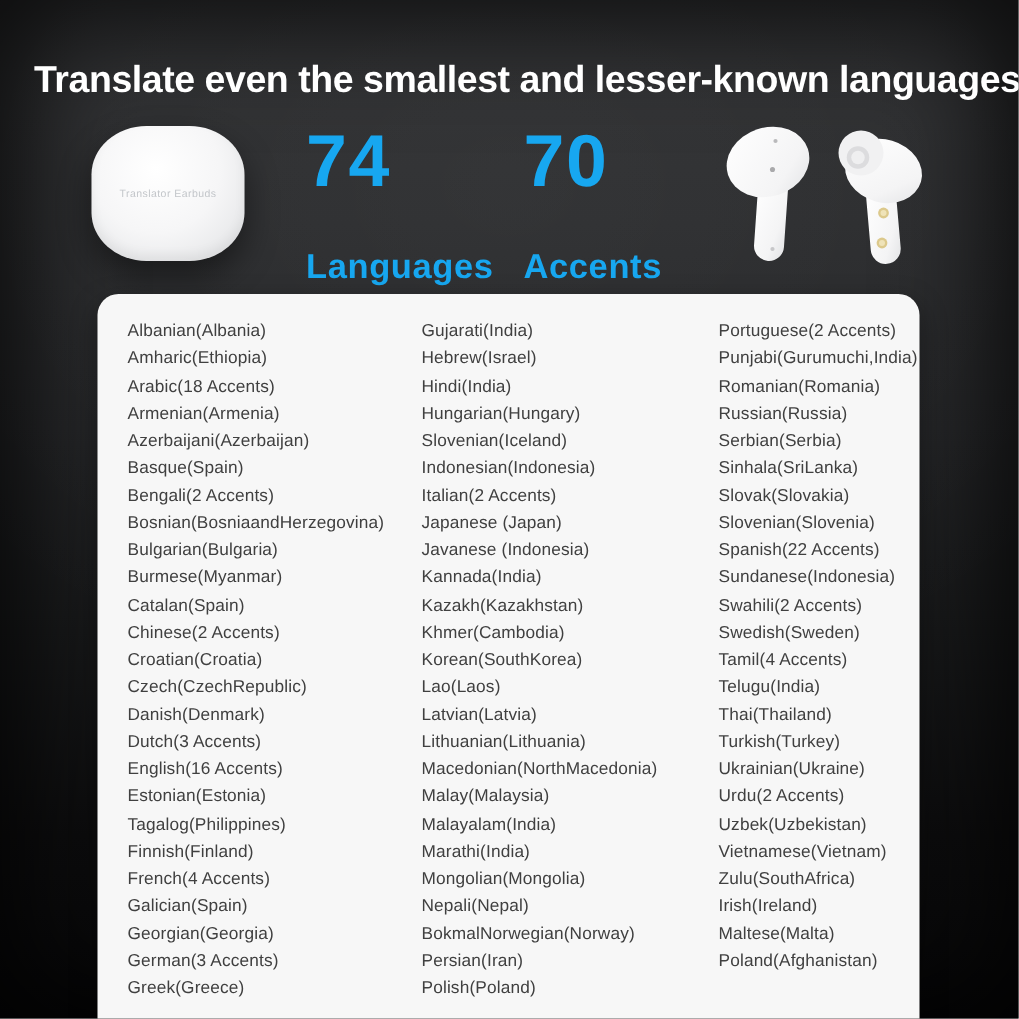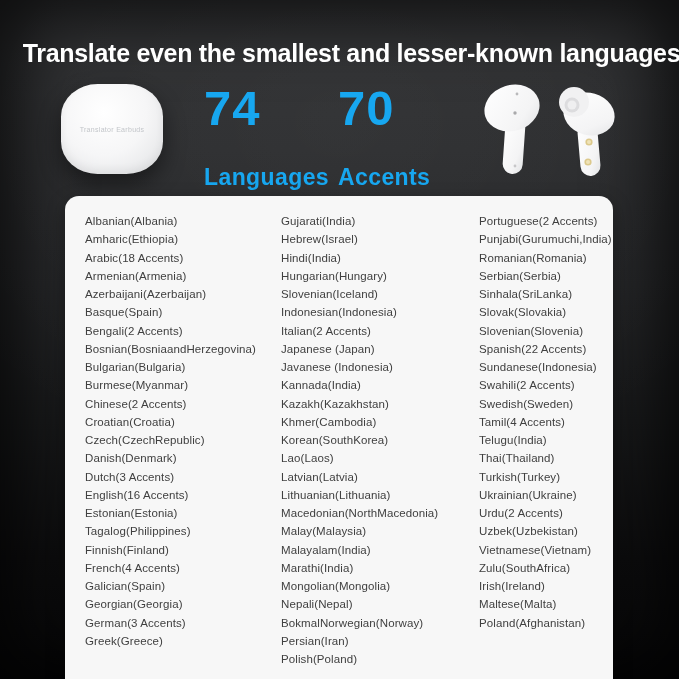--- a/index.html
+++ b/index.html
@@ -23,21 +23,21 @@
   .case{
     position:absolute;left:61px;top:84px;width:102px;height:90px;
     border-radius:36%;
     background:radial-gradient(circle at 42% 32%, #ffffff 0%, #f6f6f7 50%, #e3e4e6 92%);
     box-shadow:0 10px 22px rgba(0,0,0,0.45), inset 0 -4px 8px rgba(0,0,0,0.06);
     display:flex;align-items:center;justify-content:center;
   }
   .case-label{font-size:7px;color:#c3c6ca;letter-spacing:0.3px;}
   .stat{position:absolute;top:70px;display:flex;flex-direction:column;align-items:flex-start;}
   .stat-74{left:204px;}
-  .stat-70{left:338px;}
+  .stat-70{left:349px;}
   .stat-value{
     font-size:49px;line-height:76px;font-weight:700;letter-spacing:1px;
     color:#17a7f0;
   }
   .stat-label{
     font-size:23px;font-weight:600;letter-spacing:0.4px;color:#17a7f0;margin-top:18px;
   }
   .earbuds{position:absolute;left:481px;top:80px;width:140px;height:102px;}
   
   .panel{
@@ -114,20 +114,21 @@
       <div class="lang-item">Albanian(Albania)</div>
       <div class="lang-item">Amharic(Ethiopia)</div>
       <div class="lang-item">Arabic(18 Accents)</div>
       <div class="lang-item">Armenian(Armenia)</div>
       <div class="lang-item">Azerbaijani(Azerbaijan)</div>
       <div class="lang-item">Basque(Spain)</div>
       <div class="lang-item">Bengali(2 Accents)</div>
       <div class="lang-item">Bosnian(BosniaandHerzegovina)</div>
       <div class="lang-item">Bulgarian(Bulgaria)</div>
       <div class="lang-item">Burmese(Myanmar)</div>
+      <div class="lang-item">Catalan(Spain)</div>
       <div class="lang-item">Chinese(2 Accents)</div>
       <div class="lang-item">Croatian(Croatia)</div>
       <div class="lang-item">Czech(CzechRepublic)</div>
       <div class="lang-item">Danish(Denmark)</div>
       <div class="lang-item">Dutch(3 Accents)</div>
       <div class="lang-item">English(16 Accents)</div>
       <div class="lang-item">Estonian(Estonia)</div>
       <div class="lang-item">Tagalog(Philippines)</div>
       <div class="lang-item">Finnish(Finland)</div>
       <div class="lang-item">French(4 Accents)</div>
@@ -160,20 +161,21 @@
       <div class="lang-item">Mongolian(Mongolia)</div>
       <div class="lang-item">Nepali(Nepal)</div>
       <div class="lang-item">BokmalNorwegian(Norway)</div>
       <div class="lang-item">Persian(Iran)</div>
       <div class="lang-item">Polish(Poland)</div>
     </div>
   <div class="lang-col lang-col-3">
       <div class="lang-item">Portuguese(2 Accents)</div>
       <div class="lang-item">Punjabi(Gurumuchi,India)</div>
       <div class="lang-item">Romanian(Romania)</div>
+      <div class="lang-item">Russian(Russia)</div>
       <div class="lang-item">Serbian(Serbia)</div>
       <div class="lang-item">Sinhala(SriLanka)</div>
       <div class="lang-item">Slovak(Slovakia)</div>
       <div class="lang-item">Slovenian(Slovenia)</div>
       <div class="lang-item">Spanish(22 Accents)</div>
       <div class="lang-item">Sundanese(Indonesia)</div>
       <div class="lang-item">Swahili(2 Accents)</div>
       <div class="lang-item">Swedish(Sweden)</div>
       <div class="lang-item">Tamil(4 Accents)</div>
       <div class="lang-item">Telugu(India)</div>

